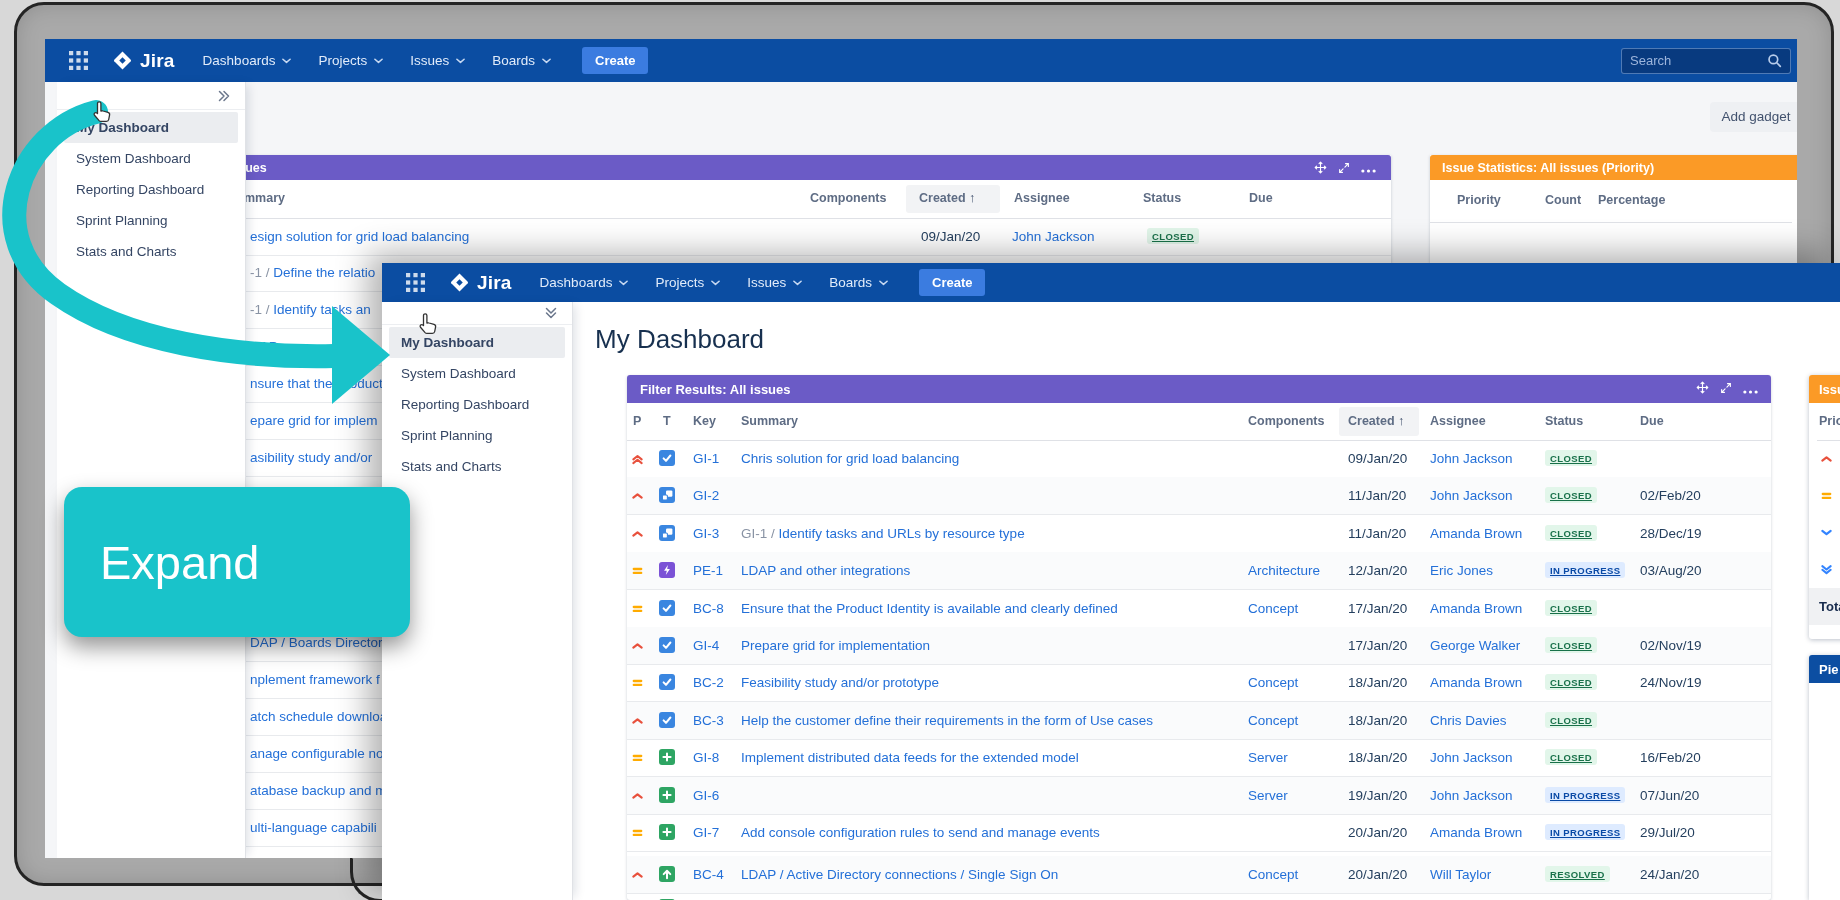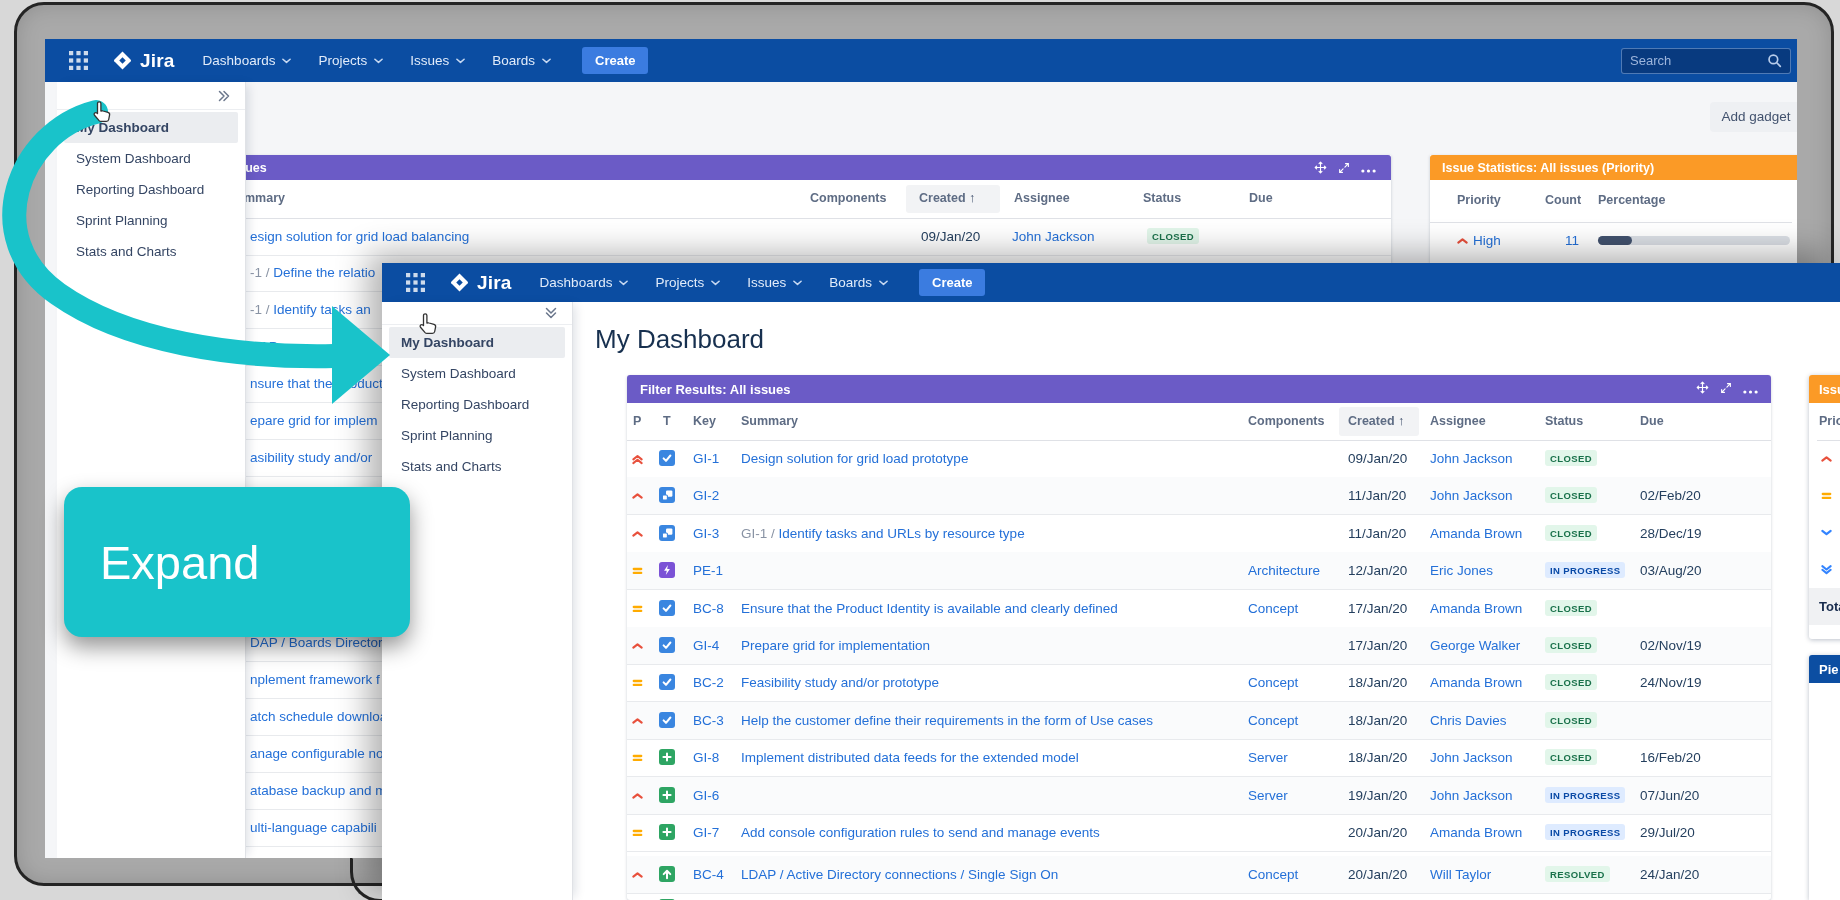--- a/index.html
+++ b/index.html
@@ -45,21 +45,21 @@
   .side-item{height:31px;line-height:31px;margin:0 7px;padding-left:12px;font-size:13.5px;color:#344563;
              border-radius:2px;white-space:nowrap;}
   .side-item.sel{background:#ebedf0;font-weight:bold;}
 
   
   .panel-hd{height:28px;border-radius:3px 3px 0 0;display:flex;align-items:center;color:#fff;
             font-size:13px;font-weight:bold;padding:0 13px;box-sizing:border-box;white-space:nowrap;overflow:hidden;}
   .hd-icons{margin-left:auto;display:flex;gap:11px;align-items:center;}
   .th{position:absolute;line-height:37px;font-size:12.5px;font-weight:bold;color:#5e6c84;white-space:nowrap;}
   a.lnk{color:#2470d8;text-decoration:none;}
-  .badge{font-size:9.5px;font-weight:bold;padding:3px 5px 2px;border-radius:3px;letter-spacing:.4px;white-space:nowrap;}
+  .badge{font-size:9.5px;font-weight:bold;padding:3px 5px 2px;border-radius:3px;letter-spacing:.4px;white-space:nowrap;text-decoration:underline;}
   .st-green{background:#e2f6ea;color:#19714a;}
   .st-blue{background:#deebff;color:#0a4aa6;}
   .parent-pre{color:#8993a4;}
 
   
   .fg-panel{position:absolute;left:245px;top:112px;width:1144px;bottom:0;background:#fff;
             border-radius:3px;box-shadow:0 1px 3px rgba(9,30,66,.22);}
   .fg-panel .panel-hd{background:#6b5bc6;}
   .fg-panel .thead{position:absolute;top:28px;left:0;right:0;height:37px;border-bottom:1px solid #dfe1e6;}
   .created-box{position:absolute;left:712px;top:4px;width:80px;height:29px;background:#f2f3f5;border-radius:3px;}
@@ -259,30 +259,20 @@
 
     <div class="bg-stats">
       <div class="panel-hd">
         <span>Issue Statistics: All issues (Priority)</span>
       </div>
       <div class="bs-head">
         <span class="th" style="left:27px;top:2px">Priority</span>
         <span class="th" style="left:115px;top:2px">Count</span>
         <span class="th" style="left:168px;top:2px">Percentage</span>
       </div>
-      <div class="bs-row">
-        <span style="position:absolute;left:26px;top:12px;line-height:0"><svg width="13" height="13" viewBox="0 0 14 14">
-              <path d="M2.5 9.3 7 5.7l4.5 3.6" stroke="#e8513d" stroke-width="2.3" fill="none" stroke-linecap="round" stroke-linejoin="round"></path>
-            </svg></span>
-        <a class="lnk" style="position:absolute;left:43px;line-height:37px;font-size:13.5px">High</a>
-        <a class="lnk" style="position:absolute;left:135px;line-height:37px;font-size:13.5px">11</a>
-        <span class="prog-track">
-            <span class="prog-fill" style="display:block"></span>
-          </span>
-      </div>
     </div>
 
     <aside class="sidebar">
         <div class="side-top">
           <span class="tog"><svg width="14" height="14" viewBox="0 0 14 14">
               <path d="M2.5 2.5 7 7l-4.5 4.5M7 2.5 11.5 7 7 11.5" stroke="#6b778c" stroke-width="1.5" fill="none" stroke-linecap="round" stroke-linejoin="round"></path>
             </svg></span>
         </div>
         <div class="side-list">
           <div class="side-item sel">My Dashboard</div>
@@ -389,21 +379,21 @@
       <div class="tbody" id="fg-rows">
           <div class="trow" style="top:0.0px">
             <span class="cell c-p"><svg width="13" height="14" viewBox="0 0 14 14">
                 <path d="M2.5 7.4 7 3.8l4.5 3.6M2.5 11.4 7 7.8l4.5 3.6" stroke="#e8513d" stroke-width="2.2" fill="none" stroke-linecap="round" stroke-linejoin="round"></path>
               </svg></span>
             <span class="cell c-t"><svg width="16" height="16" viewBox="0 0 16 16">
                 <rect width="16" height="16" rx="3" fill="#3a86e0"></rect>
                 <path d="M4.6 8.4 7 10.9l4.4-5.4" stroke="#fff" stroke-width="2" fill="none" stroke-linecap="round" stroke-linejoin="round"></path>
               </svg></span>
             <span class="cell c-key"><a class="lnk">GI-1</a></span>
-            <span class="cell c-sum"><a class="lnk">Design solution for grid load prototype</a></span>
+            <span class="cell c-sum"><a class="lnk">Chris solution for grid load balancing</a></span>
             <span class="cell c-date">09/Jan/20</span>
             <span class="cell c-ass"><a class="lnk">John Jackson</a></span>
             <span class="cell c-status"><span class="badge st-green">CLOSED</span></span>
           </div>
           <div class="trow alt" style="top:37.4px">
             <span class="cell c-p"><svg width="13" height="13" viewBox="0 0 14 14">
                 <path d="M2.5 9.3 7 5.7l4.5 3.6" stroke="#e8513d" stroke-width="2.3" fill="none" stroke-linecap="round" stroke-linejoin="round"></path>
               </svg></span>
             <span class="cell c-t"><svg width="16" height="16" viewBox="0 0 16 16">
                 <rect width="16" height="16" rx="3" fill="#3a86e0"></rect>
@@ -434,20 +424,21 @@
           </div>
           <div class="trow alt" style="top:112.2px">
             <span class="cell c-p"><svg width="13" height="13" viewBox="0 0 14 14">
                 <path d="M3 5.4h8M3 9.6h8" stroke="#ffab00" stroke-width="2.5" stroke-linecap="round"></path>
               </svg></span>
             <span class="cell c-t"><svg width="16" height="16" viewBox="0 0 16 16">
                 <rect width="16" height="16" rx="3" fill="#7b52d6"></rect>
                 <path d="M8.9 3 5.1 8.7h2.7L6.8 13l4.1-5.9H8.2z" fill="#fff"></path>
               </svg></span>
             <span class="cell c-key"><a class="lnk">PE-1</a></span>
+            <span class="cell c-sum"><a class="lnk">LDAP and other integrations</a></span>
             <span class="cell c-comp"><a class="lnk">Architecture</a></span>
             <span class="cell c-date">12/Jan/20</span>
             <span class="cell c-ass"><a class="lnk">Eric Jones</a></span>
             <span class="cell c-status"><span class="badge st-blue">IN PROGRESS</span></span>
             <span class="cell c-due">03/Aug/20</span>
           </div>
           <div class="trow" style="top:149.6px">
             <span class="cell c-p"><svg width="13" height="13" viewBox="0 0 14 14">
                 <path d="M3 5.4h8M3 9.6h8" stroke="#ffab00" stroke-width="2.5" stroke-linecap="round"></path>
               </svg></span>

